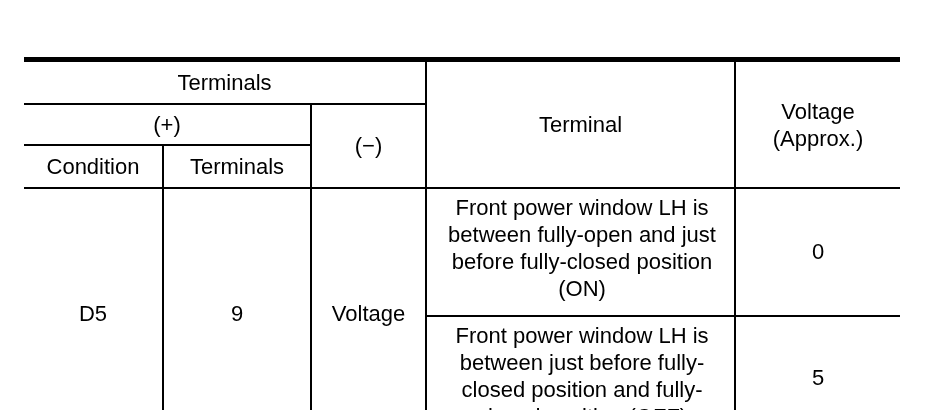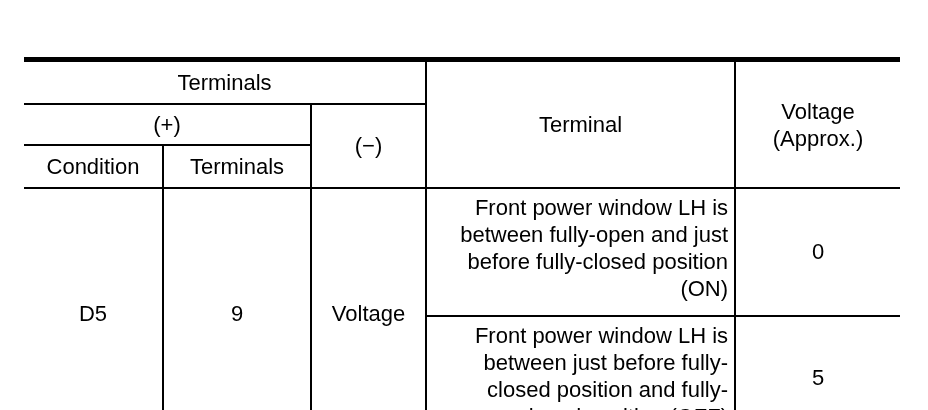--- a/index.html
+++ b/index.html
@@ -38,21 +38,21 @@
   .no-l { border-left: none; }
   .no-r { border-right: none; }
   .no-t { border-top: none; }
   .no-b { border-bottom: none; }
   tr.r1 { height: 42px; }
   tr.r2 { height: 41px; }
   tr.r3 { height: 43px; }
   tr.r4 { height: 128px; }
   tr.r5 { height: 122px; }
   td.cond {
-    text-align: right;
+    text-align: center;
     vertical-align: top;
     padding: 5px 6px 5px 9px;
     line-height: 27px;
     white-space: pre-line;
   }
   th.volt-h {
     white-space: pre-line;
     line-height: 27px;
     text-align: center;
   }

